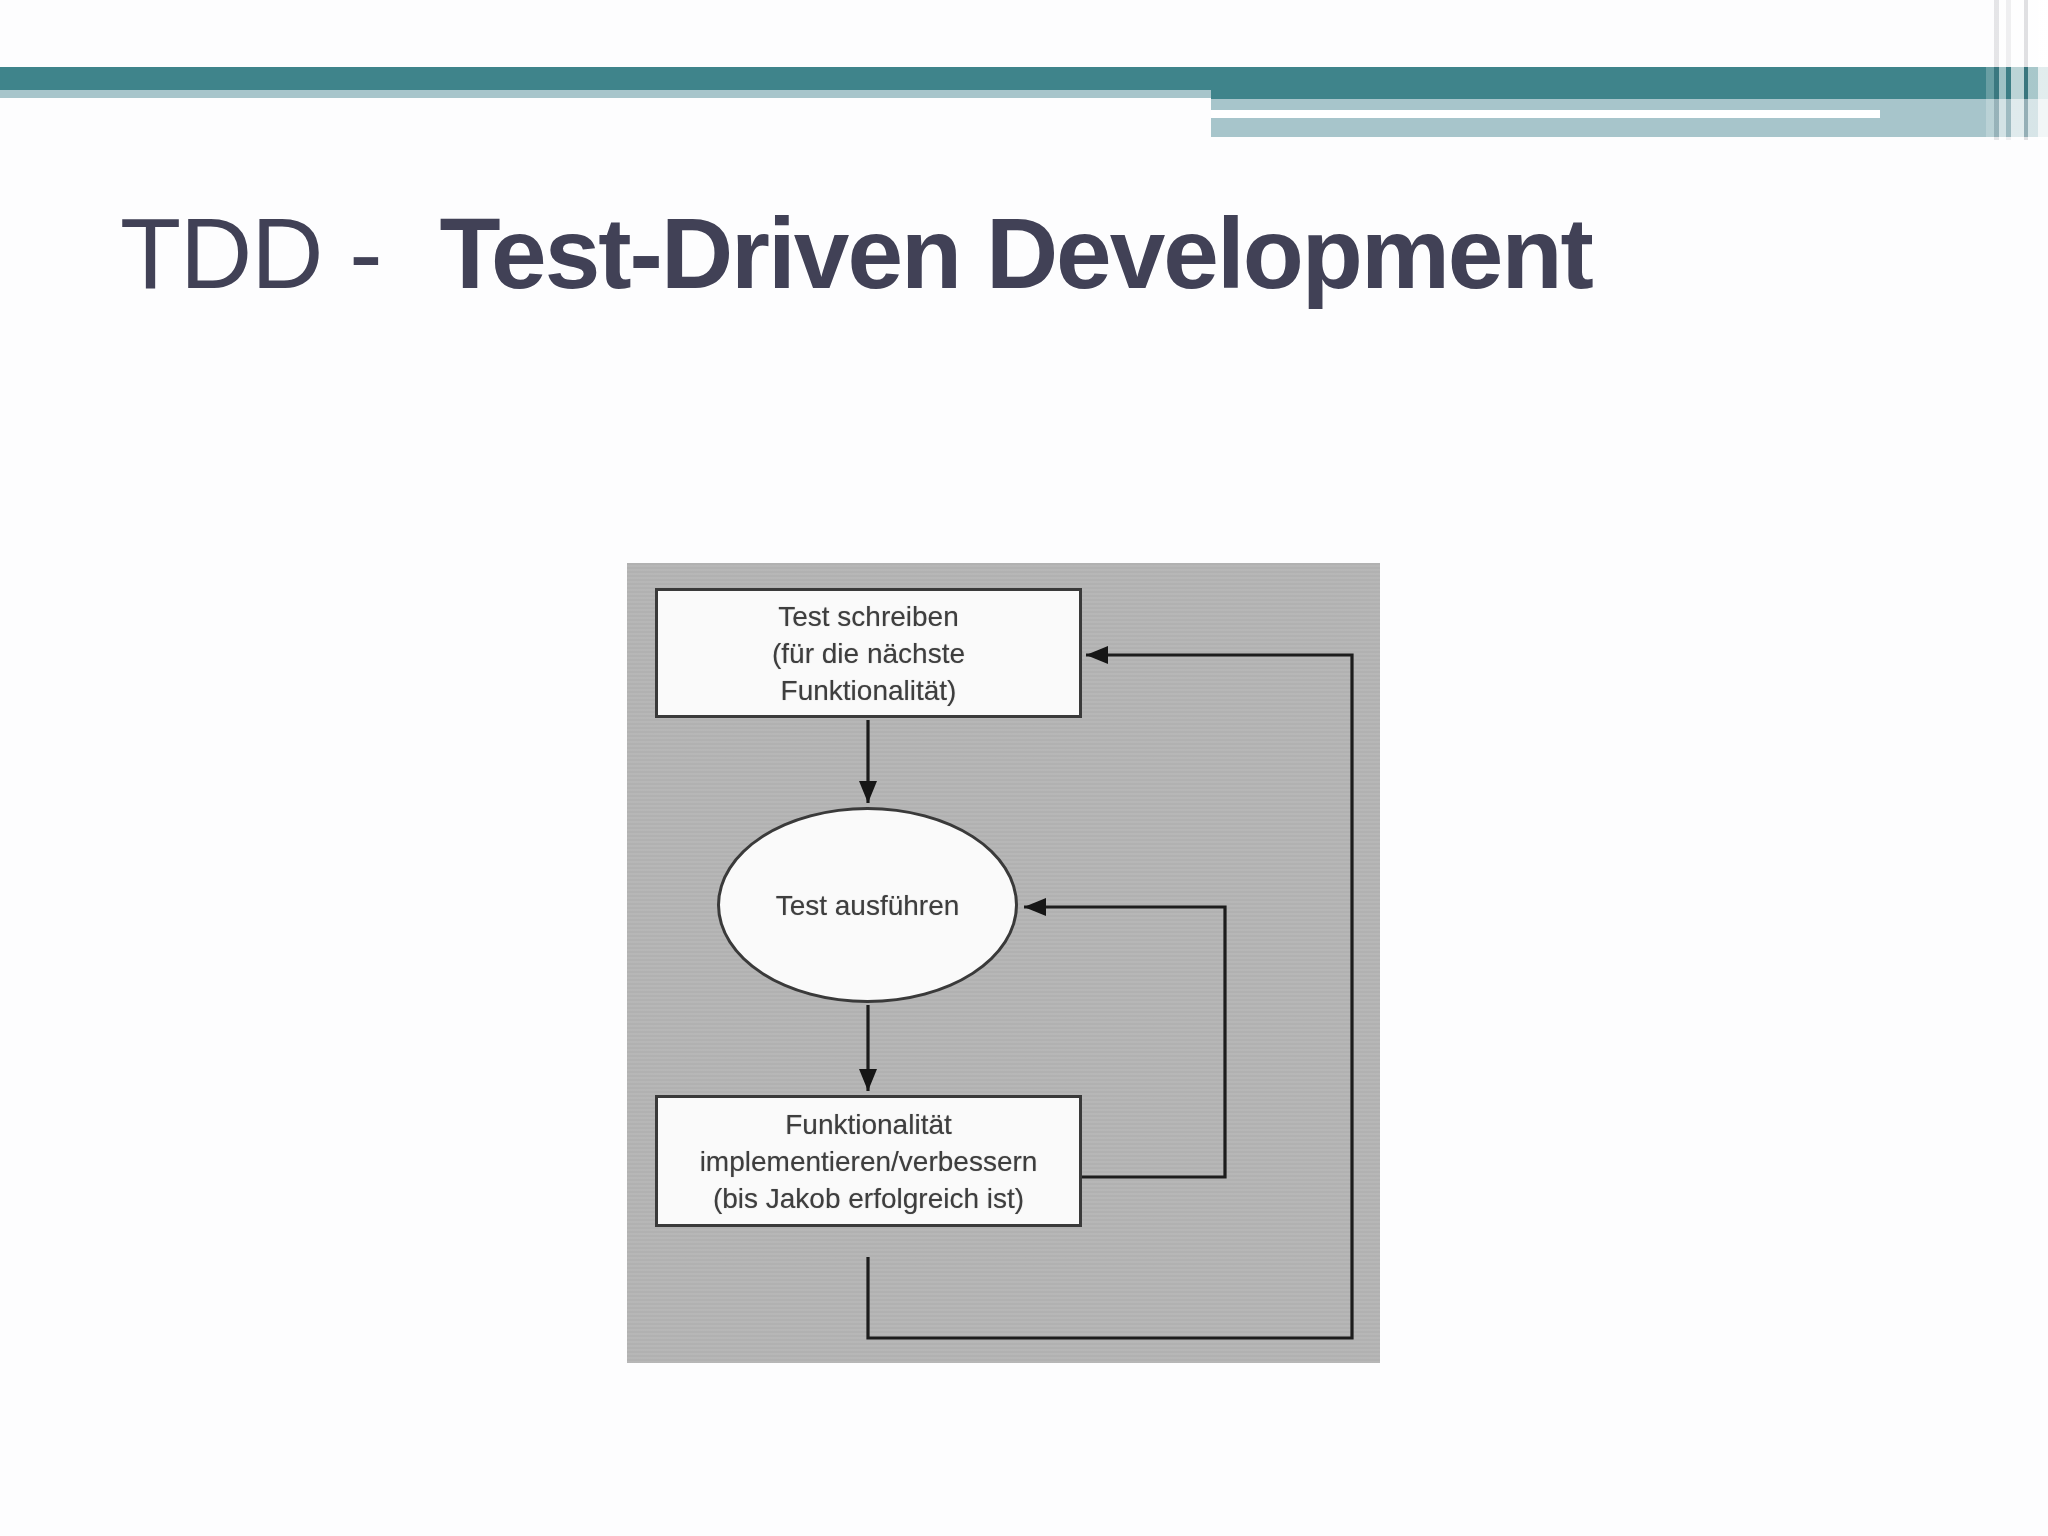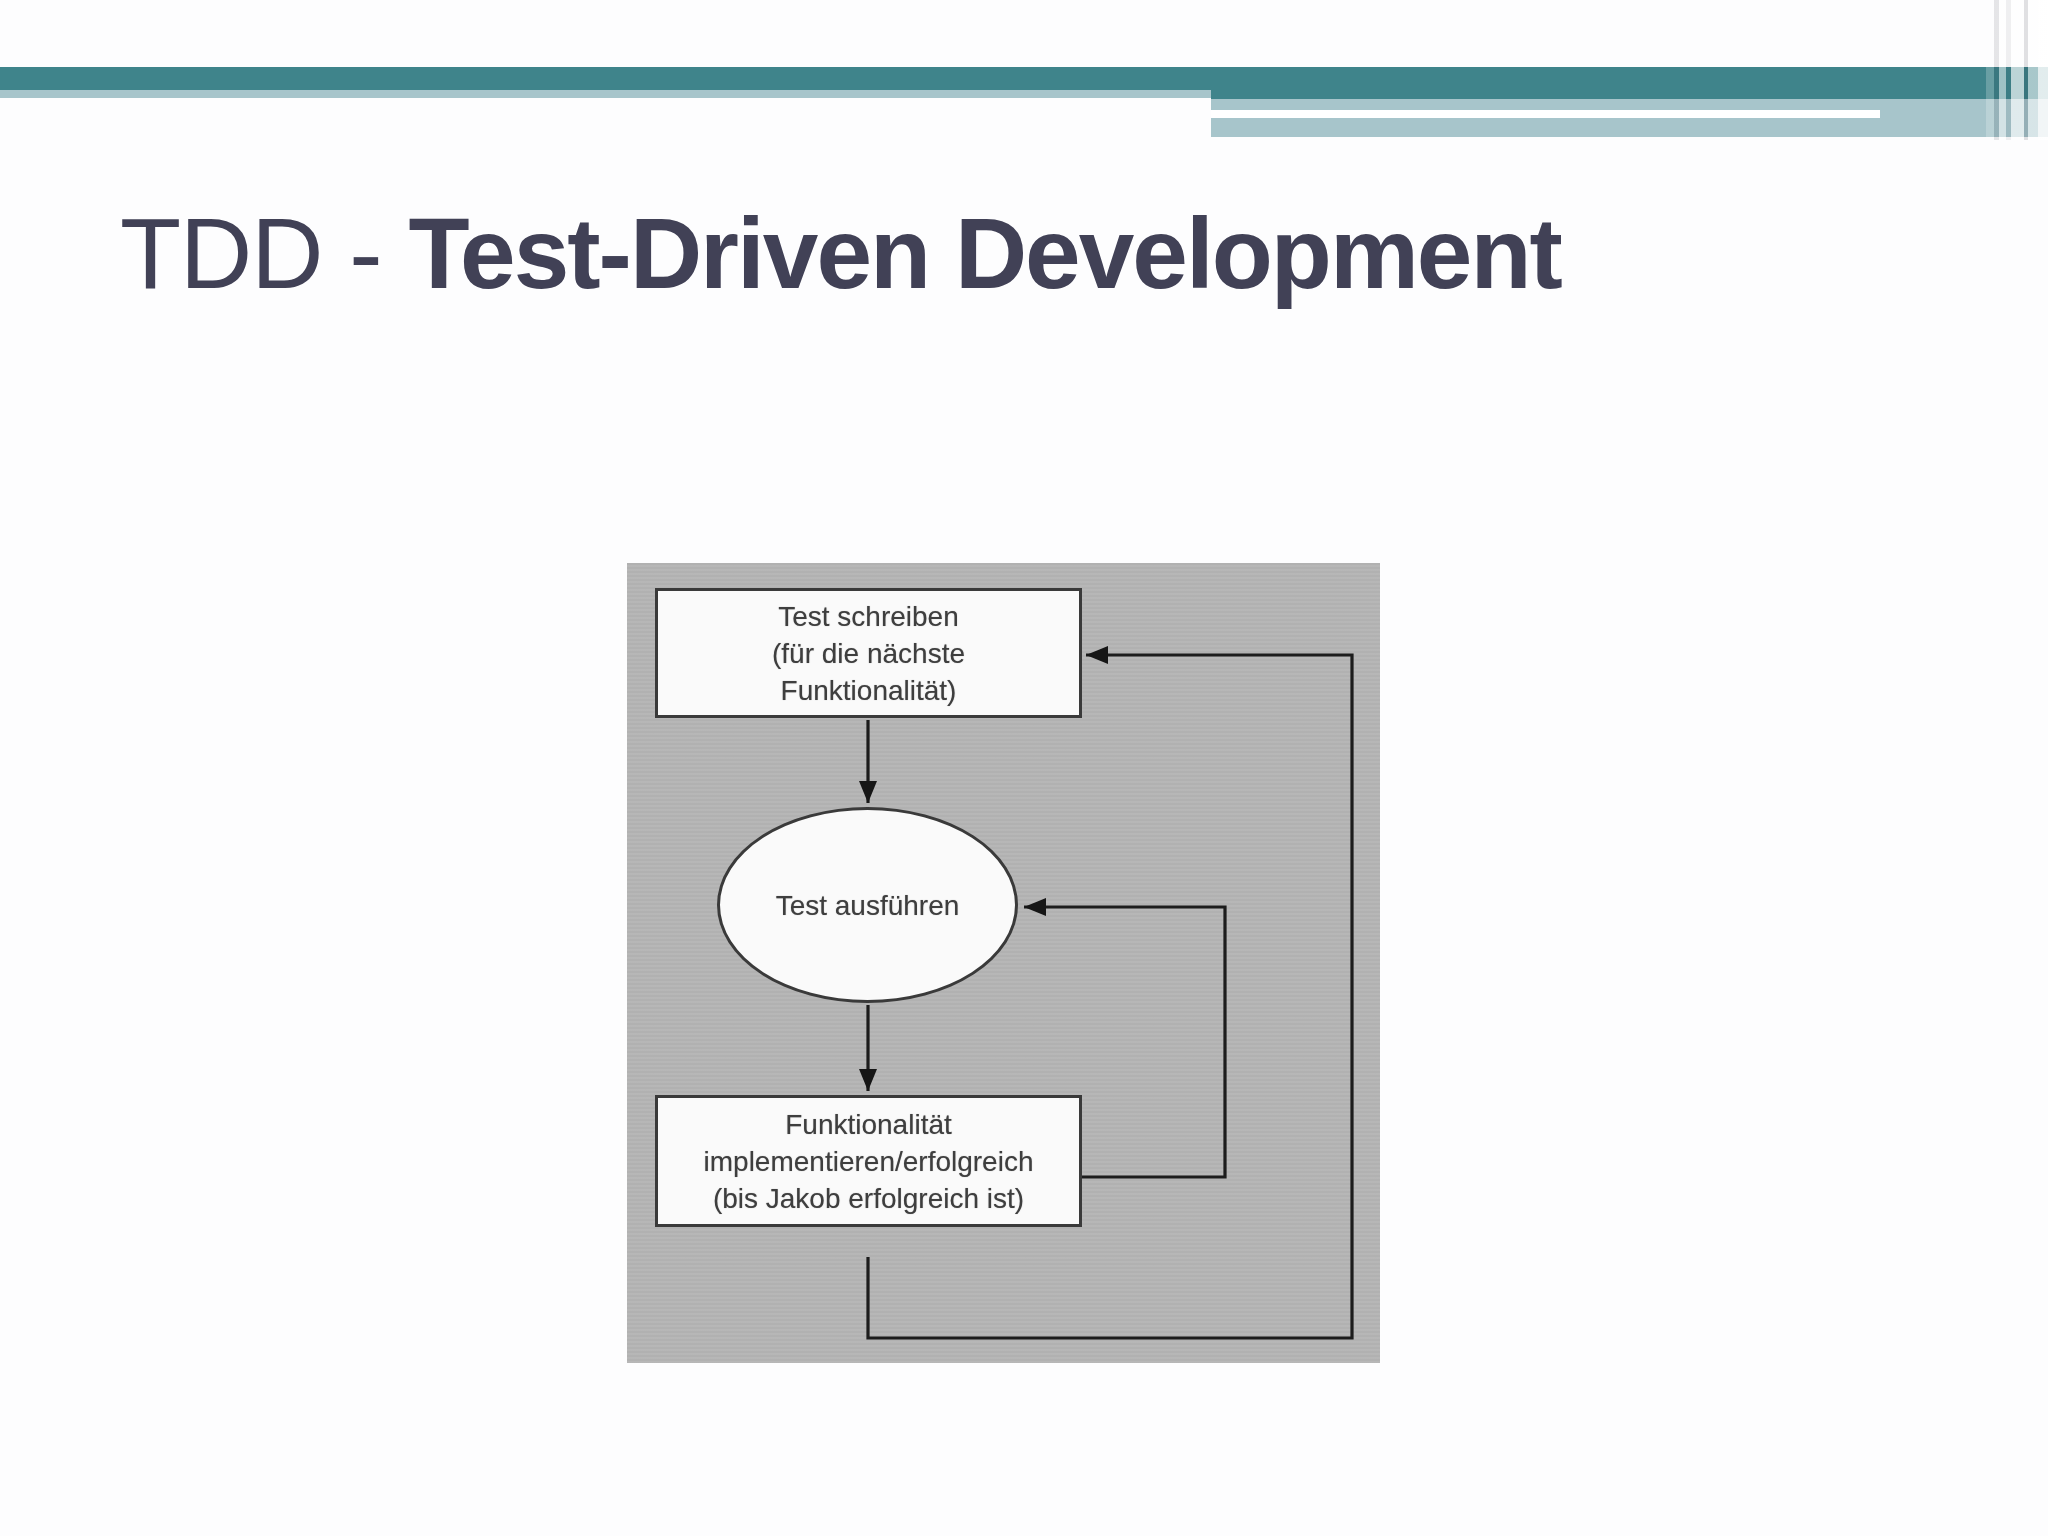--- a/index.html
+++ b/index.html
@@ -74,21 +74,21 @@
   
   .title {
     position: absolute; left: 120px; top: 196px;
     margin: 0;
     font-size: 100px; line-height: 1.15;
     letter-spacing: -1px;
     color: #414156;
     white-space: nowrap;
     font-weight: 400;
   }
-  .title .title-bold { font-weight: 700; letter-spacing: -2px; }
+  .title .title-bold { font-weight: 700; letter-spacing: -2px; margin-left: 31px; }
 
   
   .diagram {
     position: absolute; left: 627px; top: 563px;
     width: 753px; height: 800px;
     background:
       repeating-linear-gradient(0deg,  rgba(255,255,255,0.025) 0 2px, rgba(0,0,0,0.025) 2px 4px),
       #b5b5b5;
   }
   .diagram svg { position: absolute; left: 0; top: 0; }
@@ -145,18 +145,18 @@
       <div>(für die nächste</div>
       <div>Funktionalität)</div>
     </div>
 
     <div class="node node-run">
       <div>Test ausführen</div>
     </div>
 
     <div class="node node-implement">
       <div>Funktionalität</div>
-      <div>implementieren/erfolgreich</div>
+      <div>implementieren/verbessern</div>
       <div>(bis Jakob erfolgreich ist)</div>
     </div>
 
   </div>
 </div>
 
 </body></html>

